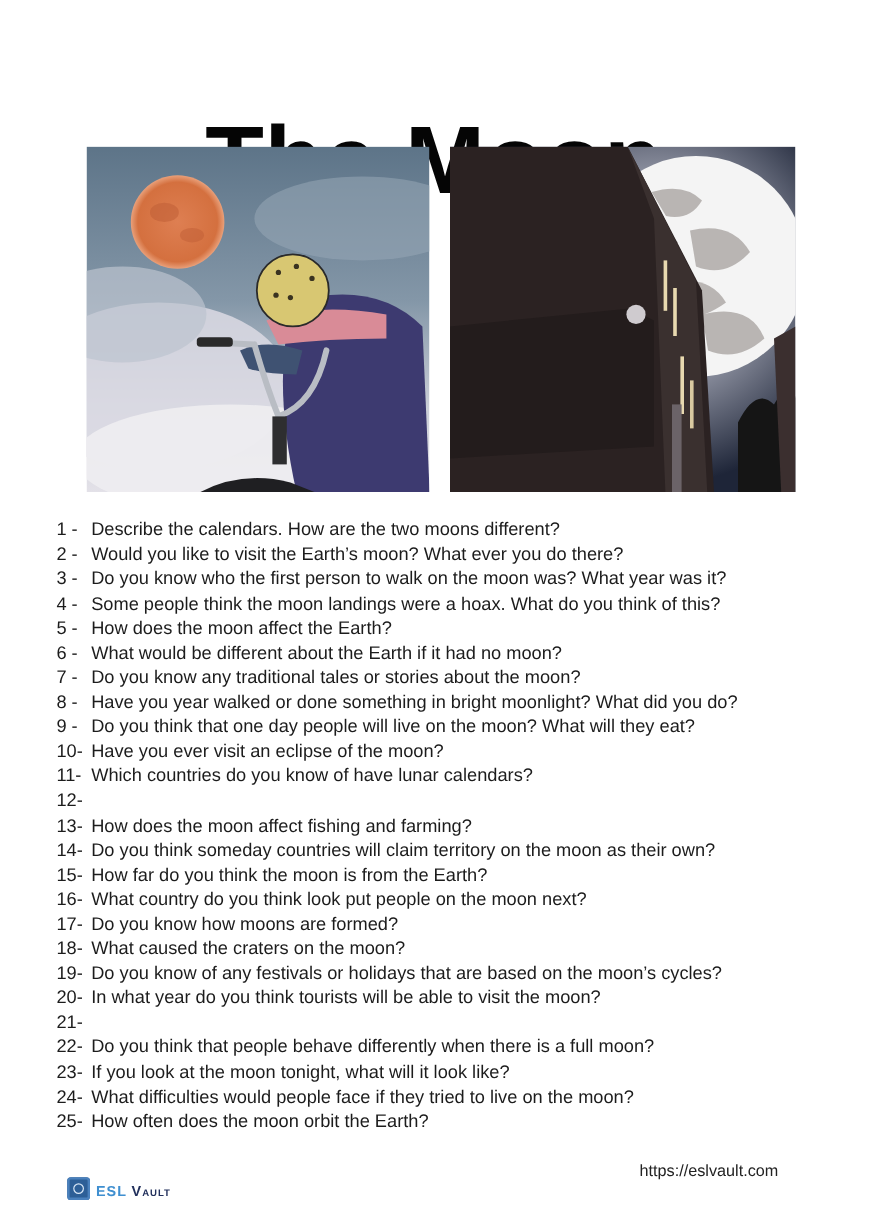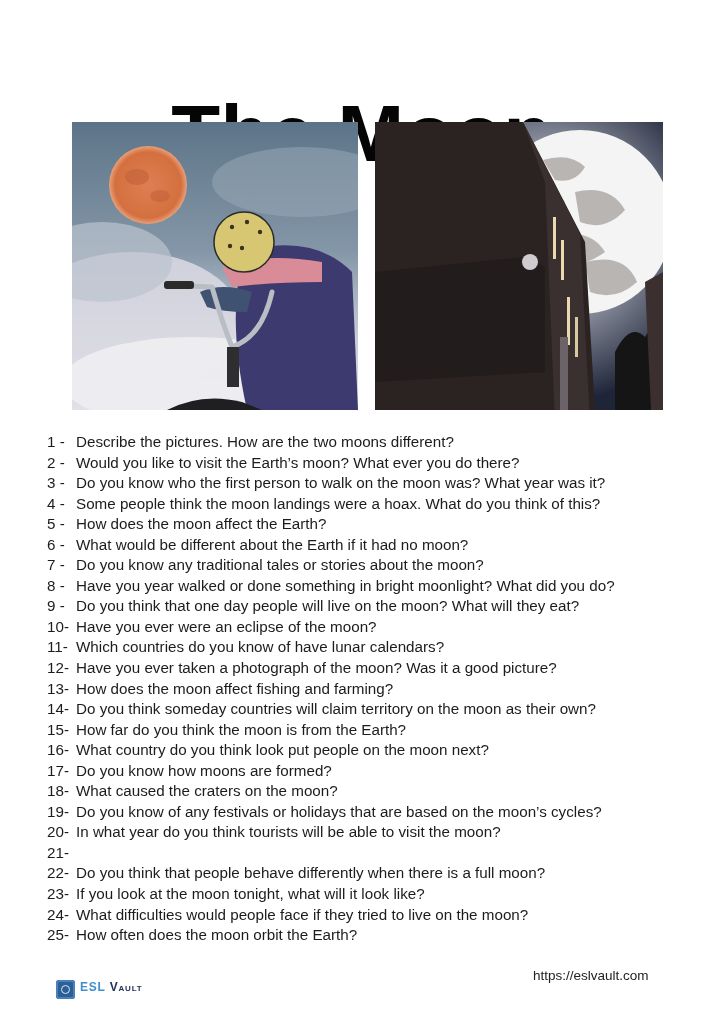--- a/index.html
+++ b/index.html
@@ -5,21 +5,21 @@
   html, body { margin: 0; padding: 0; background: #ffffff; }
   body { width: 724px; height: 1024px; position: relative; overflow: hidden; font-family: "Liberation Sans", sans-serif; color: #1a1a1a; }
   .title { position: absolute; left: 0; top: 38px; width: 724px; text-align: center; font-family: "Liberation Sans", sans-serif; font-weight: bold; font-size: 80px; line-height: 84px; color: #050505; letter-spacing: 0.5px; }
   .pic { position: absolute; top: 122px; height: 288px; overflow: hidden; }
   .pic svg { display: block; width: 100%; height: 100%; }
   .pic-left { left: 72px; width: 286px; }
   .pic-right { left: 375px; width: 288px; }
   .questions { position: absolute; left: 47px; top: 432px; margin: 0; padding: 0; list-style: none; }
   .q { display: flex; font-size: 15.2px; line-height: 20.55px; white-space: nowrap; color: #1c1c1c; }
   .q-num { display: inline-block; width: 29px; }
-  .footer-logo { position: absolute; left: 56px; top: 980px; height: 20px; display: flex; align-items: flex-start; }
+  .footer-logo { position: absolute; left: 56px; top: 980px; height: 20px; display: flex; align-items: flex-end; }
   .logo-icon { width: 19px; height: 19px; border-radius: 3px; background: #2d5f97; position: relative; box-shadow: inset 0 0 0 2px #4a81bd; }
   .logo-icon::after { content: ""; position: absolute; left: 5px; top: 5px; width: 7px; height: 7px; border-radius: 50%; border: 1.5px solid #d7e6f5; }
   .logo-text { margin-left: 5px; font-weight: bold; font-size: 12px; letter-spacing: 0.8px; font-variant: small-caps; }
   .logo-esl { color: #3f8fd0; }
   .logo-vault { color: #22305c; }
   .footer-url { position: absolute; left: 533px; top: 968px; font-size: 13.5px; color: #222; }
 </style>
 </head>
 <body>
 
@@ -97,21 +97,21 @@
     <circle cx="155" cy="140" r="8" fill="#cfcbcf"></circle>
 
     <path d="M240 288 L240 230 Q255 200 270 215 Q285 190 288 210 L288 288 Z" fill="#151515"></path>
     <path d="M270 160 L288 150 L288 288 L276 288 Z" fill="#3b2f2f"></path>
   </svg>
 </div>
 
 <ol class="questions">
   <li class="q">
       <span class="q-num">1 -</span>
-      <span>Describe the pictures. How are the two moons different?</span>
+      <span>Describe the calendars. How are the two moons different?</span>
     </li>
   <li class="q">
       <span class="q-num">2 -</span>
       <span>Would you like to visit the Earth’s moon? What ever you do there?</span>
     </li>
   <li class="q">
       <span class="q-num">3 -</span>
       <span>Do you know who the first person to walk on the moon was? What year was it?</span>
     </li>
   <li class="q">
@@ -133,29 +133,28 @@
   <li class="q">
       <span class="q-num">8 -</span>
       <span>Have you year walked or done something in bright moonlight? What did you do?</span>
     </li>
   <li class="q">
       <span class="q-num">9 -</span>
       <span>Do you think that one day people will live on the moon? What will they eat?</span>
     </li>
   <li class="q">
       <span class="q-num">10-</span>
-      <span>Have you ever were an eclipse of the moon?</span>
+      <span>Have you ever visit an eclipse of the moon?</span>
     </li>
   <li class="q">
       <span class="q-num">11-</span>
       <span>Which countries do you know of have lunar calendars?</span>
     </li>
   <li class="q">
       <span class="q-num">12-</span>
-      <span>Have you ever taken a photograph of the moon? Was it a good picture?</span>
     </li>
   <li class="q">
       <span class="q-num">13-</span>
       <span>How does the moon affect fishing and farming?</span>
     </li>
   <li class="q">
       <span class="q-num">14-</span>
       <span>Do you think someday countries will claim territory on the moon as their own?</span>
     </li>
   <li class="q">

